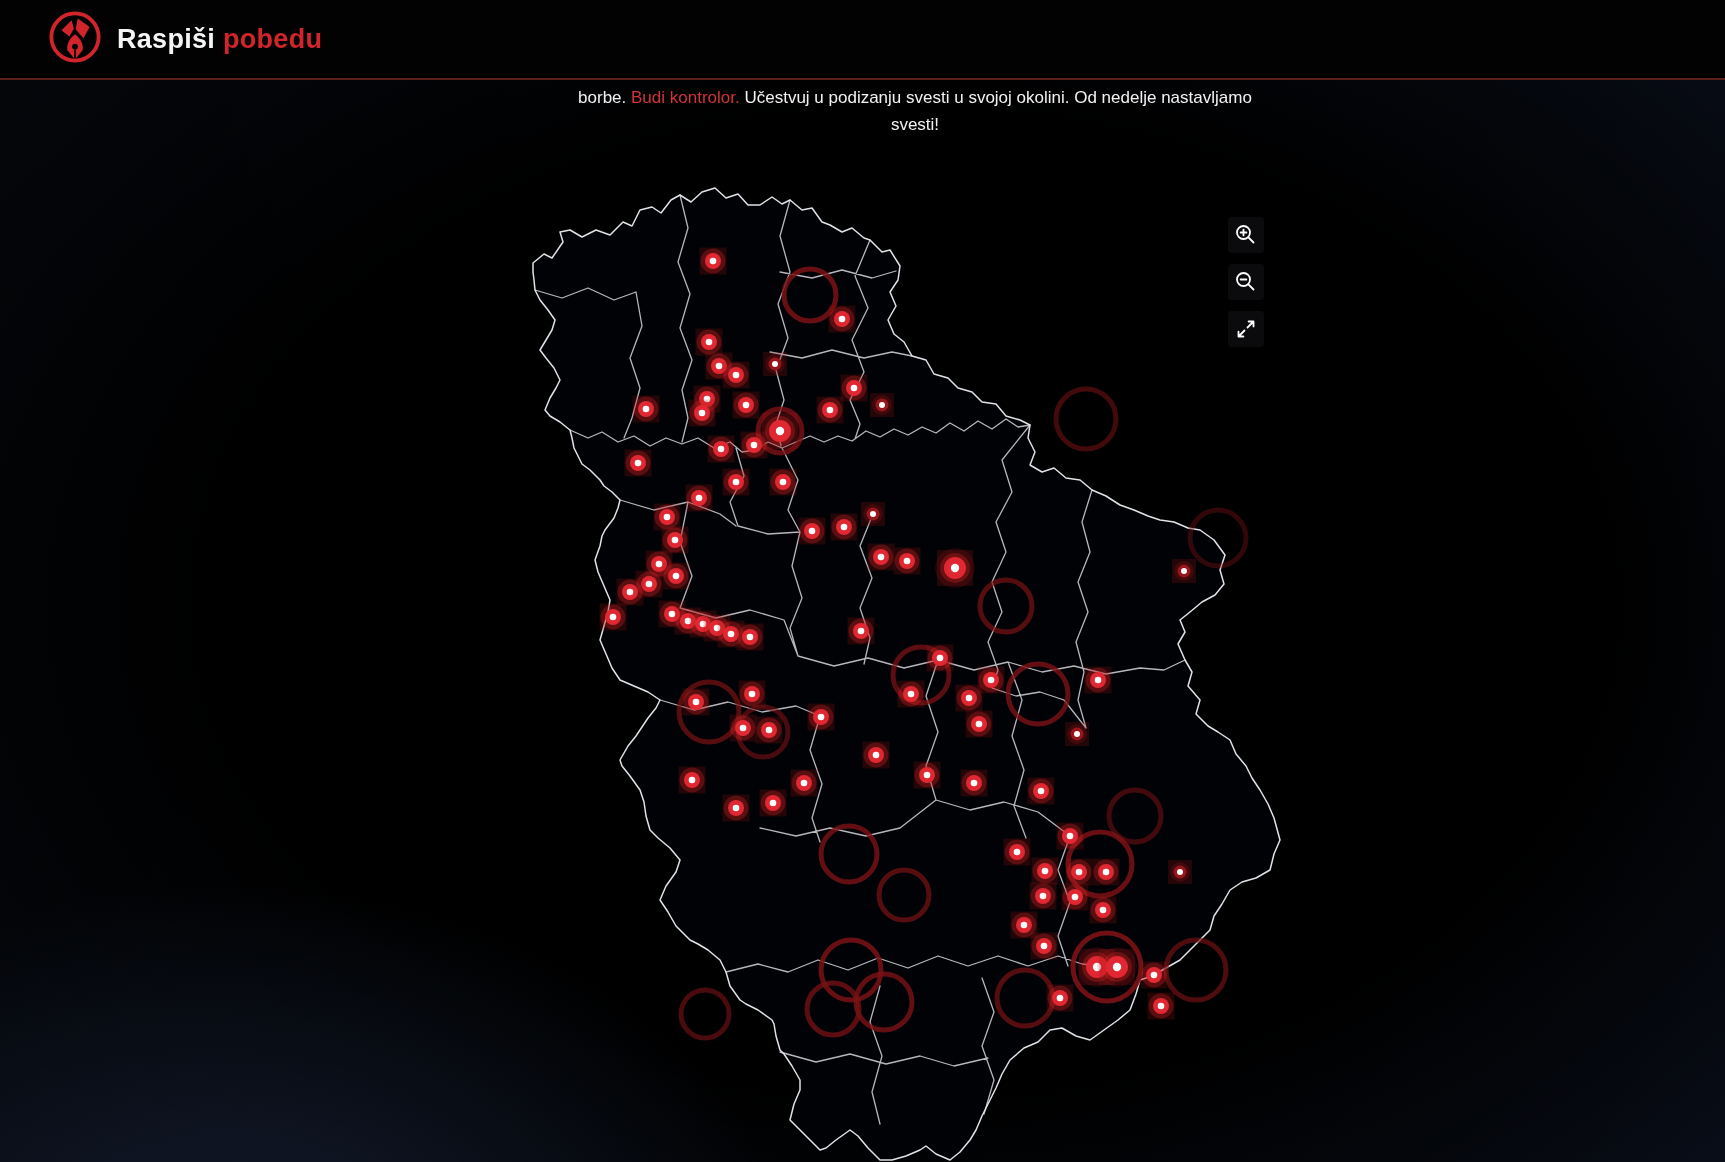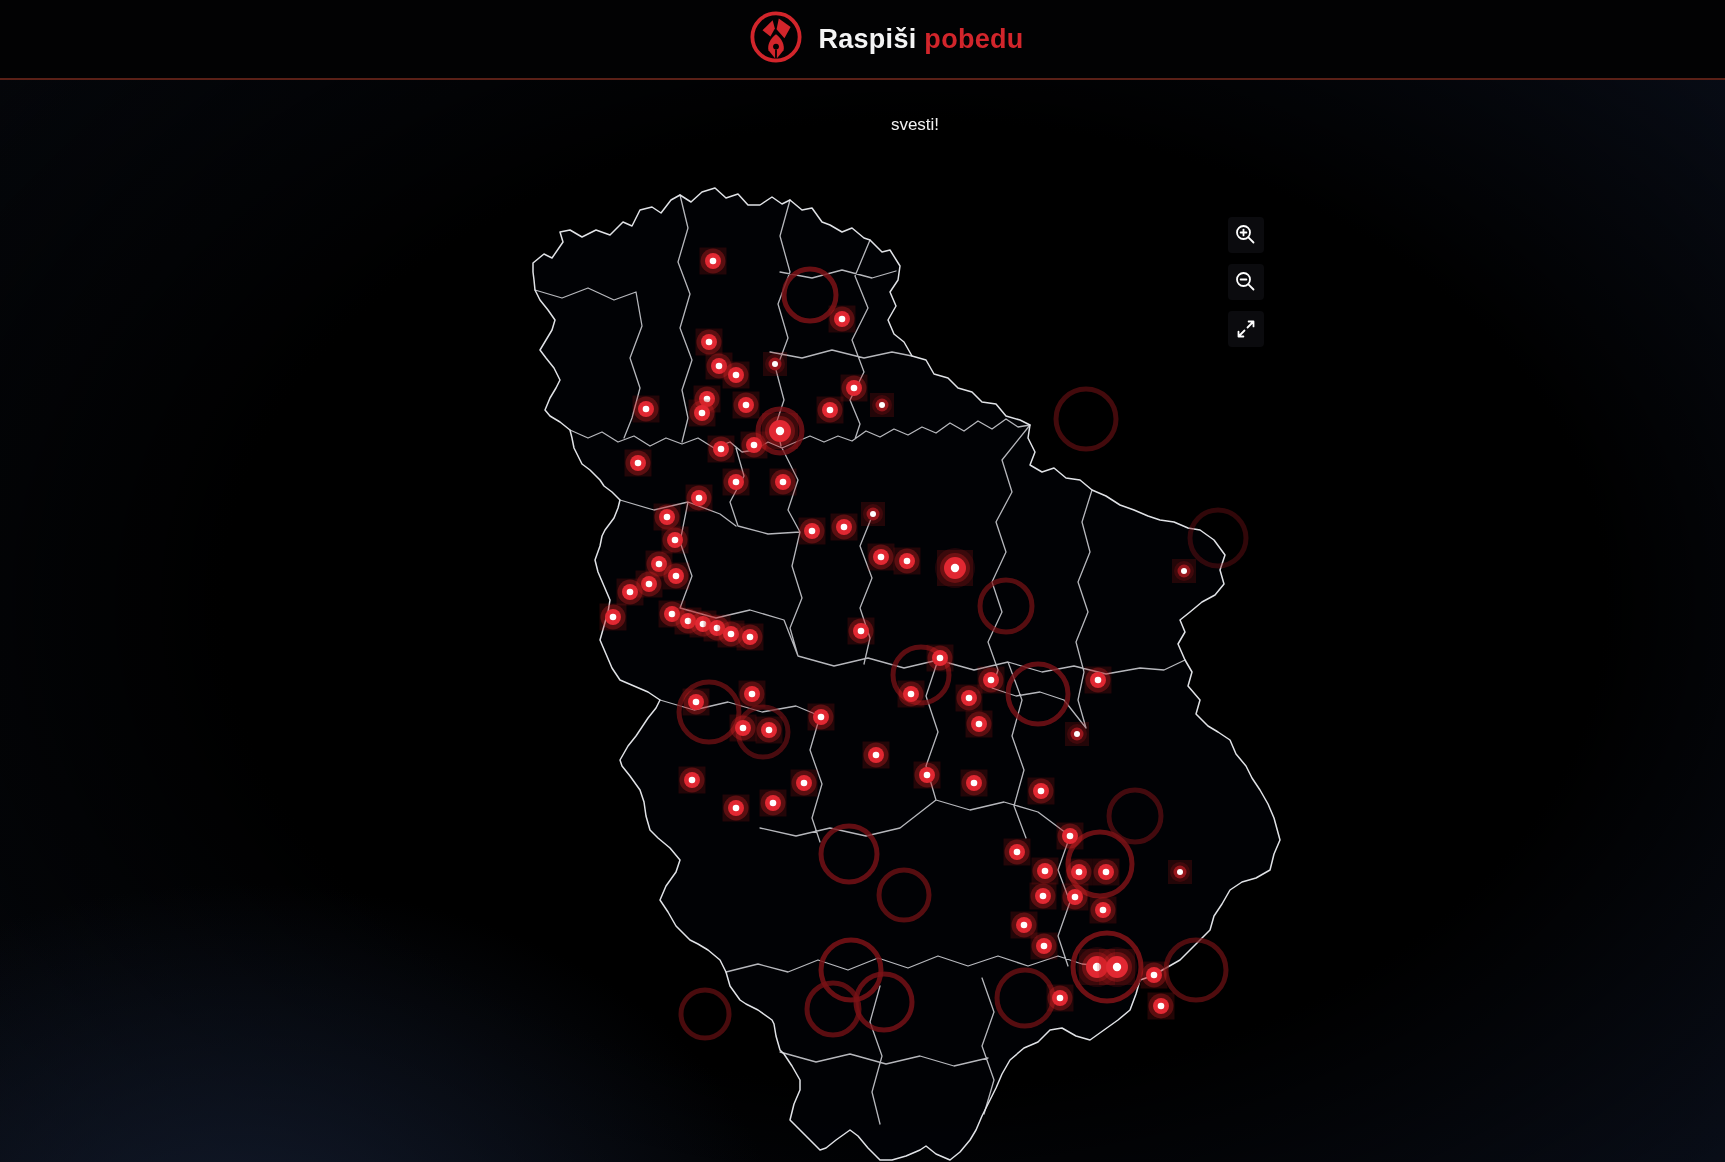--- a/index.html
+++ b/index.html
@@ -10,21 +10,21 @@
     background:
       radial-gradient(900px 620px at 14% 108%, #121a2b 0%, rgba(17,26,44,0) 60%),
       radial-gradient(1500px 1050px at 53% 52%, #000000 0%, #000000 46%, rgba(0,0,0,0) 80%),
       linear-gradient(100deg, #04060a 0%, #070b14 55%, #0a0f1b 100%);
   }
 
   
   header{
     position:absolute; top:0; left:0; right:0; height:80px; z-index:10;
     background:#020203; border-bottom:2px solid #5a2017;
-    display:flex; align-items:center; padding-left:48px;justify-content:center;
+    display:flex; align-items:center; padding-left:48px;
   }
   .brand{ display:flex; align-items:center; gap:15px; text-decoration:none; cursor:pointer; }
   .brand-text{ font-size:27px; font-weight:700; color:#f4f4f4; letter-spacing:.3px; white-space:nowrap; }
   .brand-text .red{ color:#d2252b; }
 
   
   .intro{
     position:absolute; top:57px; left:528px; width:774px; z-index:5;
     text-align:center; font-size:17px; line-height:27px; color:#f2f2f2;
   }
@@ -64,21 +64,21 @@
         <circle cx="24" cy="32.5" r="2.6" fill="#020203"></circle>
         <line x1="24" y1="35.2" x2="24" y2="43" stroke="#020203" stroke-width="1.6"></line>
       </svg>
     </span>
     <span class="brand-text"><span>Raspiši</span> <span class="red">pobedu</span></span>
   </a>
 </header>
 
 <div class="intro">
   <span>slati obaveštenja o našem delovanju i uputstva te kako možeš da postaneš aktivni učesnik ove</span><br>
-  <br>
+  <span><span>borbe. </span><span class="red">Budi kontrolor.</span><span> Učestvuj u podizanju svesti u svojoj okolini. Od nedelje nastavljamo</span></span><br>
   <span>svesti!</span>
 </div>
 
 <div class="map-wrap">
   <svg viewBox="0 0 760 982" preserveAspectRatio="none">
     <path class="country" d="M3 83 L14 74 22 78 33 62 30 52 40 50 52 57 66 50 80 55 93 42 102 46 110 30 122 27 131 33 141 20 150 15 161 22 172 12 185 8 196 18 208 14 218 25 230 25 242 17 252 24 260 20 272 30 282 28 292 42 300 45 312 52 322 48 334 58 340 60 352 72 360 70 370 86 368 100 360 112 366 126 358 140 364 154 374 162 382 176 396 180 404 194 418 198 428 208 442 212 452 222 466 224 476 236 490 240 500 245 498 258 505 272 500 285 512 292 524 288 536 298 550 300 562 310 576 316 590 325 604 330 618 336 630 340 644 342 658 348 670 350 684 360 695 375 690 390 694 404 685 415 672 422 660 432 650 440 655 452 648 464 655 480 662 492 658 506 670 520 666 534 678 546 688 552 700 560 706 574 716 586 722 598 730 610 738 624 744 638 750 660 744 674 740 690 726 698 712 702 700 710 692 724 684 736 680 750 668 762 658 772 650 780 636 788 622 796 610 800 606 814 600 830 588 840 574 850 560 860 546 856 532 848 520 850 508 862 494 868 480 880 472 894 466 908 460 920 452 936 446 950 440 960 430 972 420 980 406 974 396 966 390 970 376 976 362 980 350 980 338 968 328 956 320 950 306 960 296 968 290 970 276 956 266 946 260 940 264 924 270 910 270 900 262 886 254 874 250 870 246 856 244 844 242 840 228 830 216 824 210 820 200 806 196 792 190 780 178 770 168 764 160 760 146 746 138 732 130 720 136 706 146 692 150 680 140 668 128 658 120 650 116 636 114 622 110 610 100 596 92 586 90 580 98 566 106 556 110 550 118 538 126 528 130 520 118 512 104 506 90 500 82 488 76 474 70 460 74 446 78 432 80 420 74 406 68 392 65 380 70 366 72 356 75 350 84 338 88 328 90 320 82 312 74 306 70 300 60 290 52 284 50 280 44 268 42 258 40 250 30 242 20 236 15 230 20 218 26 208 30 200 24 188 16 178 10 170 16 160 22 150 25 140 18 130 10 120 5 110 4 100 3 92 Z"></path>
     <path class="districts" d="M40 250 L58 258 72 252 88 262 104 256 120 266 136 258 152 264 168 258 184 268 200 262 212 272 225 270 238 262 252 268 266 262 280 256 294 262 308 256 322 261 336 251 350 257 364 249 378 255 392 247 406 253 420 243 434 251 448 241 462 249 476 239 488 247 500 245 M150 15 L158 48 148 82 160 114 150 148 162 180 152 210 158 238 152 262 M260 20 L250 56 260 92 248 124 258 158 246 190 254 220 246 244 251 266 M340 60 L325 96 338 128 322 160 334 192 320 220 330 244 325 259 M5 110 L32 118 58 108 84 120 106 112 112 146 100 178 110 208 102 238 94 258 M250 92 L282 98 312 90 342 98 366 91 M240 172 L272 178 302 170 334 178 362 172 382 176 M206 268 L214 296 200 322 208 346 M252 268 L268 300 258 330 270 352 M208 346 L238 354 270 352 M90 320 L124 330 158 322 190 334 206 346 M158 322 L150 362 162 396 150 428 M150 428 L186 438 220 430 254 440 268 476 M270 352 L262 386 272 418 260 448 268 476 M343 334 L330 366 342 398 330 428 340 458 334 484 M500 245 L472 280 482 312 466 342 476 372 462 402 472 432 458 462 468 490 462 508 M562 310 L552 342 560 372 548 402 558 432 546 462 554 492 548 520 556 548 M268 476 L304 486 338 478 374 488 408 480 444 490 478 482 512 492 544 486 576 494 610 488 634 490 655 480 M130 520 L164 530 198 522 232 532 266 526 290 536 M408 480 L396 516 408 552 396 586 406 620 M478 482 L492 520 482 556 494 590 484 626 496 658 M290 536 L280 570 292 604 282 638 290 662 M230 648 L266 656 300 648 336 656 370 648 406 620 M406 620 L440 630 474 622 508 632 540 656 M196 792 L228 784 258 792 288 780 318 790 348 778 378 788 408 776 438 786 468 776 498 786 528 776 552 784 573 786 M350 806 L340 842 352 876 342 912 350 944 M452 798 L464 832 452 866 464 900 454 934 M250 872 L286 882 320 874 356 884 390 876 424 886 458 878 M540 656 L528 690 540 722 528 756 538 786 M462 508 L486 516 510 512 534 520 556 548"></path>
     <g id="pulses-layer">
         <circle cx="280" cy="115" r="26" fill="none" stroke="#7a1216" stroke-width="5" opacity="0.85"></circle>
         <circle cx="556" cy="239" r="30" fill="none" stroke="#7a1216" stroke-width="5" opacity="0.55"></circle>

